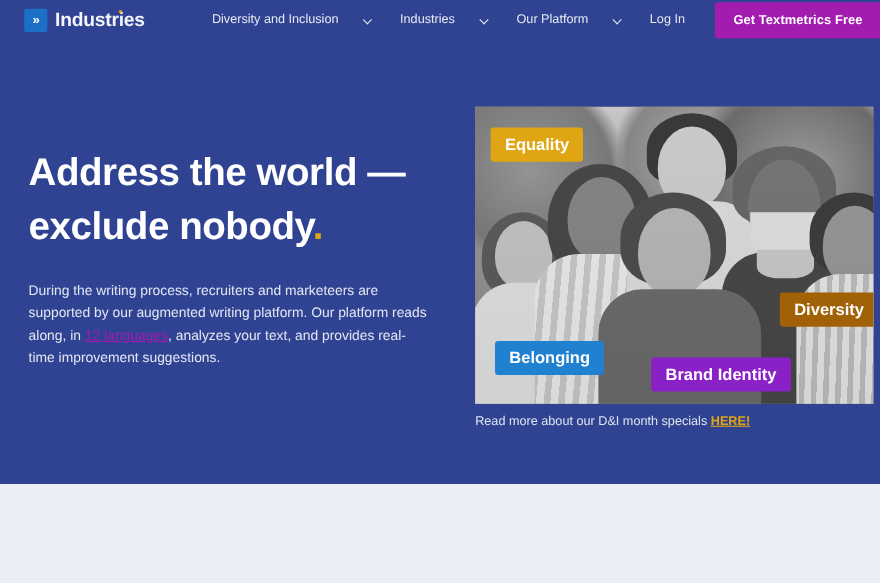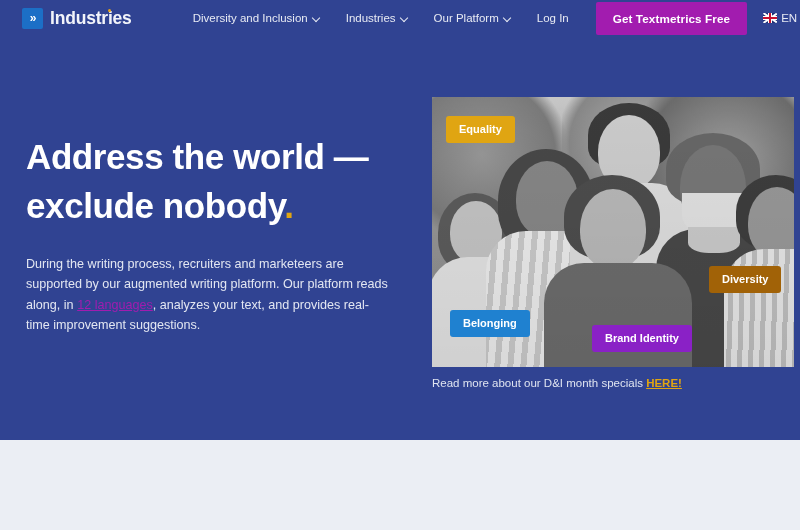--- a/index.html
+++ b/index.html
@@ -38,21 +38,21 @@
     position:relative; white-space:nowrap;
   }
   .brand-dot {
     position:absolute; width:3px; height:3px; background:#E8A317;
     border-radius:50%; right:20.5px; top:1px;
   }
 
   .nav-items { display:flex; align-items:center; margin-left:48px; gap:0px; }
   .nav-item {
     color:#E7EAF3; font-size:11.5px; font-weight:400;
-    padding:0 13px; display:flex; align-items:center; gap:5px;
+    padding:0 13px; display:flex; align-items:center; gap:23px;
     white-space:nowrap; cursor:pointer;
   }
   .chev { display:inline-block; width:7px; height:7px; position:relative; }
   .chev::before{
     content:""; position:absolute; left:0; top:0px;
     width:5px; height:5px; border-right:1.4px solid #E7EAF3;
     border-bottom:1.4px solid #E7EAF3; transform:rotate(45deg);
   }
   .cta-btn {
     margin-left:14px; background:#a21caf; color:#FFFFFF;
@@ -142,21 +142,21 @@
   .p6-hair { left:304px; top:78px; width:80px; height:74px; background:#3f3f3f; border-radius:50% 50% 38% 38%; }
   .p6-head { left:316px; top:90px; width:58px; height:72px; background:#9c9c9c; }
   .p6-body { left:292px; top:152px; width:110px; height:122px;
     background:repeating-linear-gradient(92deg,#ededed 0 6px,#c4c4c4 6px,#c4c4c4 11px); }
 
   .photo-overlay { position:absolute; inset:0;
     background:linear-gradient(180deg, rgba(0,0,0,0.04) 0%, rgba(0,0,0,0.10) 100%); }
 
   
   .tag {
-    position:absolute; color:#FFFFFF; font-size:11px; font-weight:700;
+    position:absolute; color:#FFFFFF; font-size:15px; font-weight:700;
     padding:8px 13px; border-radius:3px; white-space:nowrap; z-index:3;
     line-height:1;
   }
   .tag-equality   { left:14px;  top:19px;  background:#E0A512; }
   .tag-diversity  { left:277px; top:169px; background:#a16207; }
   .tag-belonging  { left:18px;  top:213px; background:#1F81D0; }
   .tag-brand      { left:160px; top:228px; background:#8A21C6; }
 
   .readmore {
     margin-top:10px; color:#DFE4F0; font-size:11.5px; line-height:1.2;

